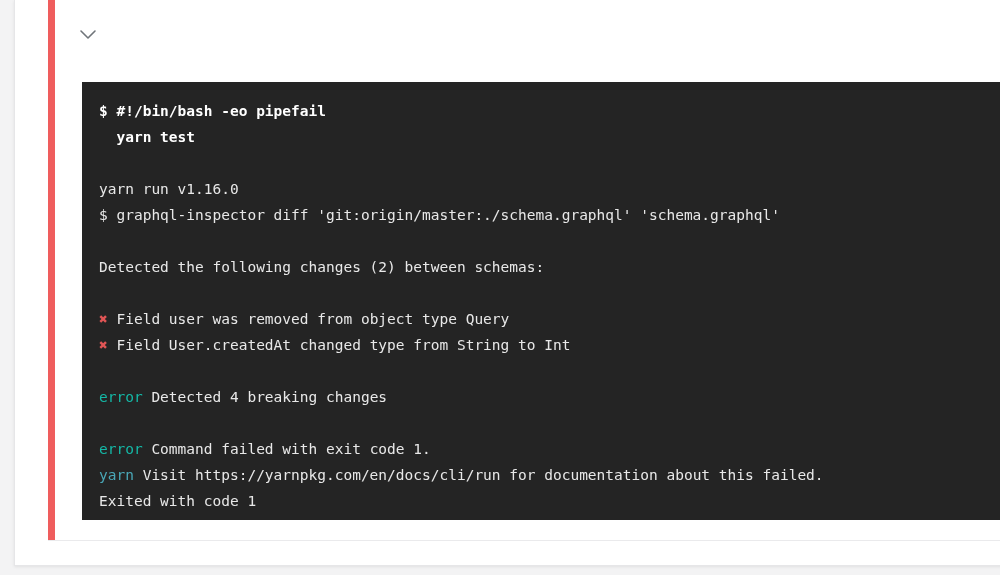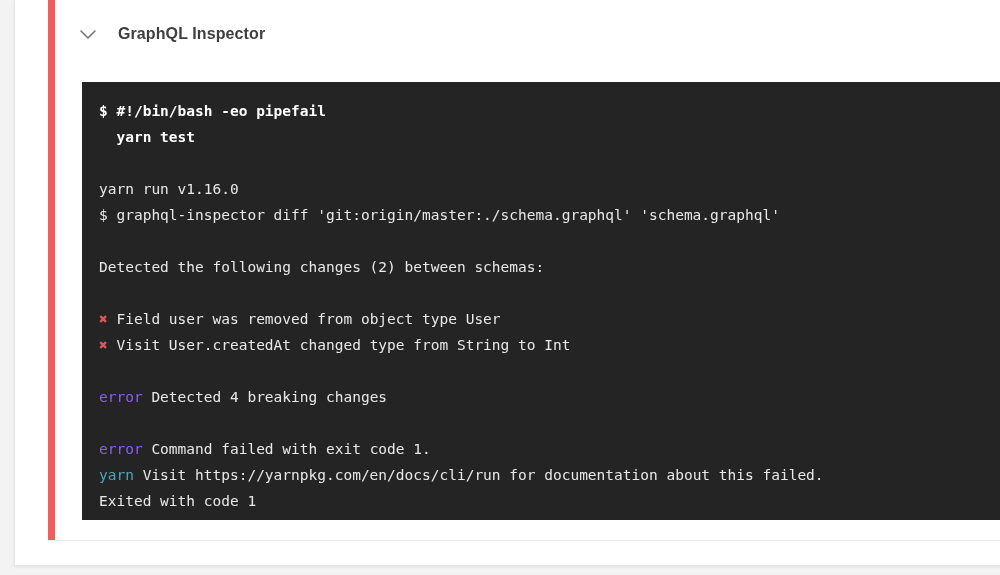--- a/index.html
+++ b/index.html
@@ -96,21 +96,21 @@
     font-size: 14.5px;
     line-height: 26px;
     color: #e8e8e8;
     white-space: pre;
     letter-spacing: 0px;
   }
 
   .term-line.blank { color: transparent; }
   .term-line.bold  { font-weight: bold; color: #ffffff; }
 
-  .tok-error { color: #8b5cf6; }
+  .tok-error { color: #14b8a6; }
   .tok-info  { color: #4aa8b8; }
   .tok-cross { color: #e05555; font-weight: bold; }
   .tok-plain { color: #e8e8e8; }
 
   
   .card-divider {
     position: absolute;
     left: 33px;
     top: 540px;
     right: 0;
@@ -135,35 +135,34 @@
   <div class="card">
 
     <div class="status-bar"></div>
 
     <div class="job-header">
       <span class="chevron-icon">
         <svg width="24" height="24" viewBox="0 0 24 24" fill="none" stroke="#70757a" stroke-width="1.6" stroke-linecap="round" stroke-linejoin="round">
           <polyline points="5,9 12,16 19,9"></polyline>
         </svg>
       </span>
-      <span class="job-title">GraphQL Inspector</span>
     </div>
 
     <div class="terminal">
 
     <div class="term-line bold">$ #!/bin/bash -eo pipefail</div>
         <div class="term-line bold">  yarn test</div>
         <div class="term-line blank">&nbsp;</div>
         <div class="term-line">yarn run v1.16.0</div>
         <div class="term-line">$ graphql-inspector diff 'git:origin/master:./schema.graphql' 'schema.graphql'</div>
         <div class="term-line blank">&nbsp;</div>
         <div class="term-line">Detected the following changes (2) between schemas:</div>
         <div class="term-line blank">&nbsp;</div>
-        <div class="term-line"><span class="tok-cross">✖</span><span class="tok-plain"> Field user was removed from object type User</span></div>
-        <div class="term-line"><span class="tok-cross">✖</span><span class="tok-plain"> Visit User.createdAt changed type from String to Int</span></div>
+        <div class="term-line"><span class="tok-cross">✖</span><span class="tok-plain"> Field user was removed from object type Query</span></div>
+        <div class="term-line"><span class="tok-cross">✖</span><span class="tok-plain"> Field User.createdAt changed type from String to Int</span></div>
         <div class="term-line blank">&nbsp;</div>
         <div class="term-line"><span class="tok-error">error</span><span class="tok-plain"> Detected 4 breaking changes</span></div>
         <div class="term-line blank">&nbsp;</div>
         <div class="term-line"><span class="tok-error">error</span><span class="tok-plain"> Command failed with exit code 1.</span></div>
         <div class="term-line"><span class="tok-info">yarn</span><span class="tok-plain"> Visit https://yarnpkg.com/en/docs/cli/run for documentation about this failed.</span></div>
         <div class="term-line">Exited with code 1</div>
       </div>
 
     <div class="card-divider"></div>
     <div class="card-footer"></div>

